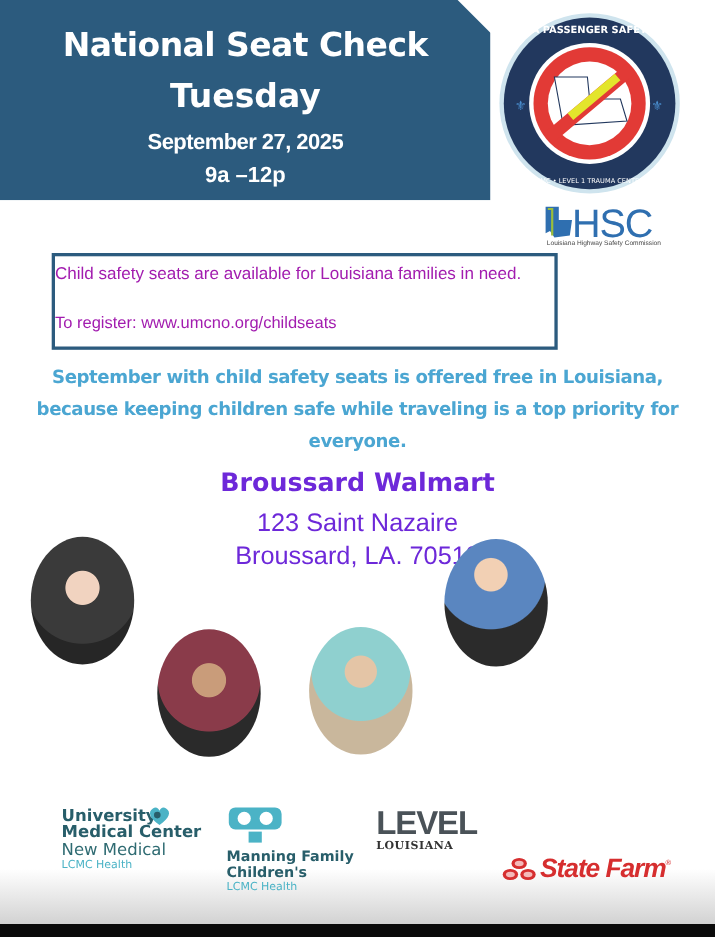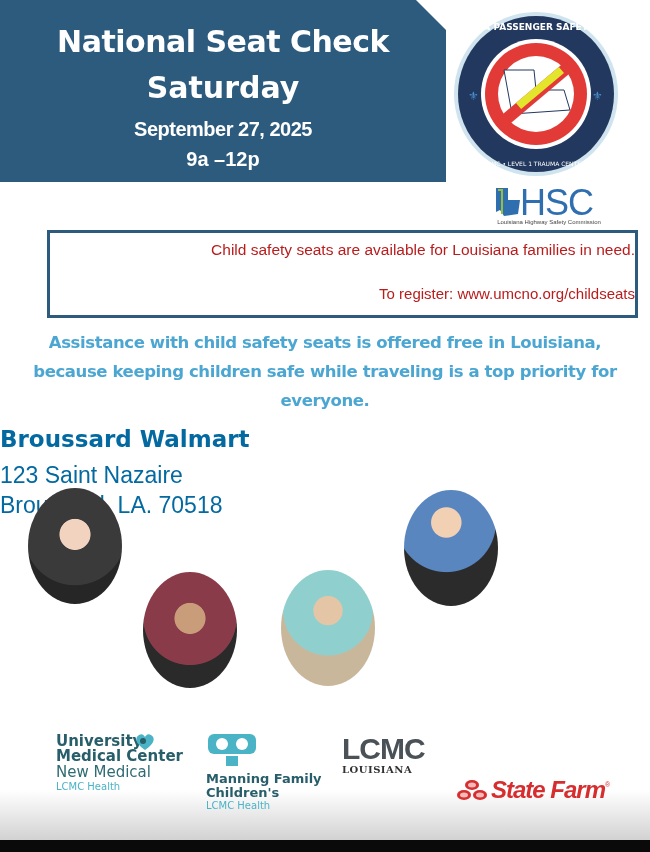--- a/index.html
+++ b/index.html
@@ -18,32 +18,32 @@
   .banner .t3 { position: absolute; left: 0; right: 0; top: 118px; font-size: 20px; font-weight: bold; letter-spacing: -0.5px; }
   .banner .t4 { position: absolute; left: 0; right: 0; top: 148px; font-size: 20px; font-weight: bold; }
 
   .seal { position: absolute; left: 452px; top: 10px; width: 168px; height: 168px; }
   .hsc { position: absolute; left: 494px; top: 186px; width: 110px; height: 40px; }
   .hsc .mark { position: absolute; left: 0; top: 0; width: 28px; height: 32px; }
   .hsc .letters { position: absolute; left: 26px; top: -4px; font-size: 36px; color: #2f6fb0; letter-spacing: -1px; font-family: Liberation Sans, sans-serif; }
   .hsc .sub { position: absolute; left: 0; top: 33px; width: 110px; font-size: 6px; color: #444; text-align: center; }
 
   .infobox {
-    position: absolute; left: 47px; top: 230px; width: 591px; height: 88px;
-    border: 3px solid #2c5b7e; background: #fff; text-align: right; color: #b91c1c;
+    position: absolute; left: 47px; top: 230px; width: 460px; height: 88px;
+    border: 3px solid #2c5b7e; background: #fff; text-align: left; color: #a21caf;
   }
   .infobox .l1 { position: absolute; left: 0; right: 0; top: 8px; font-size: 15.5px; }
   .infobox .l2 { position: absolute; left: 0; right: 0; top: 52px; font-size: 15px; }
 
   .assist {
     position: absolute; left: 20px; top: 328px; width: 610px; text-align: center;
     color: #4ba6d2; font-weight: bold; font-size: 16.5px; line-height: 29px;
     font-family: "DejaVu Sans", sans-serif; letter-spacing: -0.4px;
   }
-  .venue { position: absolute; left: 0; width: 650px; text-align: left; color: #0369a1; }
+  .venue { position: absolute; left: 0; width: 650px; text-align: center; color: #6d28d9; }
   .venue.name { top: 426px; font-size: 23px; font-weight: bold; font-family: "DejaVu Sans", sans-serif; }
   .venue.addr1 { top: 462px; font-size: 23px; }
   .venue.addr2 { top: 492px; font-size: 23px; }
 
   .photo { position: absolute; border-radius: 50%; overflow: hidden; }
   .p1 { left: 28px; top: 488px; width: 94px; height: 116px; background: radial-gradient(circle at 50% 40%, #f1d3c0 0 18%, #3a3a3a 19% 60%, #262626 61%); }
   .p2 { left: 143px; top: 572px; width: 94px; height: 116px; background: radial-gradient(circle at 50% 40%, #c99c7a 0 18%, #8a3b4a 19% 55%, #2a2a2a 56%); }
   .p3 { left: 281px; top: 570px; width: 94px; height: 116px; background: radial-gradient(circle at 50% 35%, #e4c5a6 0 16%, #8fd0cf 17% 50%, #c9b79c 51%); }
   .p4 { left: 404px; top: 490px; width: 94px; height: 116px; background: radial-gradient(circle at 45% 28%, #f2d0b4 0 15%, #5a86c0 16% 50%, #2b2b2b 51%); }
 
@@ -66,21 +66,21 @@
   .statefarm .reg { font-size: 7px; color: #d62e2f; margin-top: -12px; }
 
   .fade { position: absolute; left: 0; top: 790px; width: 650px; height: 50px; background: linear-gradient(#ffffff, #d2d2d2); }
   .bottombar { position: absolute; left: 0; top: 840px; width: 650px; height: 12px; background: #0a0a0a; }
 </style>
 </head>
 <body>
 
 <div class="banner">
   <div class="t1">National Seat Check</div>
-  <div class="t2">Saturday</div>
+  <div class="t2">Tuesday</div>
   <div class="t3">September 27, 2025</div>
   <div class="t4">9a –12p</div>
 </div>
 
 <svg class="seal" viewBox="0 0 168 168">
   <circle cx="84" cy="84" r="82" fill="#cfe4ee"></circle>
   <circle cx="84" cy="84" r="78" fill="#22385e"></circle>
   <circle cx="84" cy="84" r="55" fill="#ffffff"></circle>
   <circle cx="84" cy="84" r="51" fill="#e23a36"></circle>
   <circle cx="84" cy="84" r="38" fill="#ffffff"></circle>
@@ -100,21 +100,21 @@
   </svg>
   <div class="letters">HSC</div>
   <div class="sub">Louisiana Highway Safety Commission</div>
 </div>
 
 <div class="infobox">
   <div class="l1">Child safety seats are available for Louisiana families in need.</div>
   <div class="l2">To register:  www.umcno.org/childseats</div>
 </div>
 
-<div class="assist">Assistance with child safety seats is offered free in Louisiana, because keeping children safe while traveling is a top priority for everyone.</div>
+<div class="assist">September with child safety seats is offered free in Louisiana, because keeping children safe while traveling is a top priority for everyone.</div>
 
 <div class="venue name">Broussard Walmart</div>
 <div class="venue addr1">123 Saint Nazaire</div>
 <div class="venue addr2">Broussard, LA. 70518</div>
 
 <div class="photo p1"></div>
 <div class="photo p2"></div>
 <div class="photo p3"></div>
 <div class="photo p4"></div>
 
@@ -138,21 +138,21 @@
       <circle cx="16" cy="12" r="6" fill="#fff"></circle>
       <circle cx="36" cy="12" r="6" fill="#fff"></circle>
       <rect x="20" y="24" width="12" height="10" fill="#4bb3c6"></rect>
     </svg>
     <div class="a">Manning Family</div>
     <div class="a">Children's</div>
     <div class="c">LCMC Health</div>
   </div>
 
   <div class="safekids">
-    <div class="a">LCMC</div>
+    <div class="a">LEVEL</div>
     <div class="c">LOUISIANA</div>
   </div>
 
   <div class="statefarm">
     <svg width="32" height="22" viewBox="0 0 32 22">
       <ellipse cx="16" cy="6" rx="7" ry="5" fill="#d62e2f"></ellipse>
       <ellipse cx="8" cy="16" rx="7" ry="5" fill="#d62e2f"></ellipse>
       <ellipse cx="24" cy="16" rx="7" ry="5" fill="#d62e2f"></ellipse>
       <ellipse cx="16" cy="6" rx="4" ry="2.5" fill="#f4b9b9"></ellipse>
       <ellipse cx="8" cy="16" rx="4" ry="2.5" fill="#f4b9b9"></ellipse>

